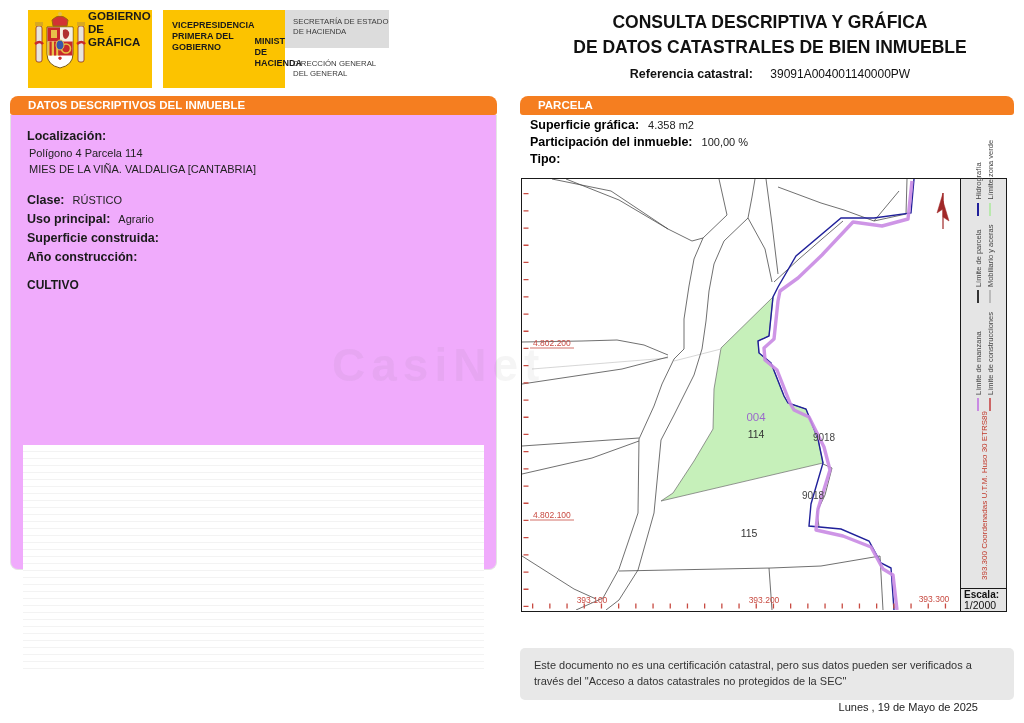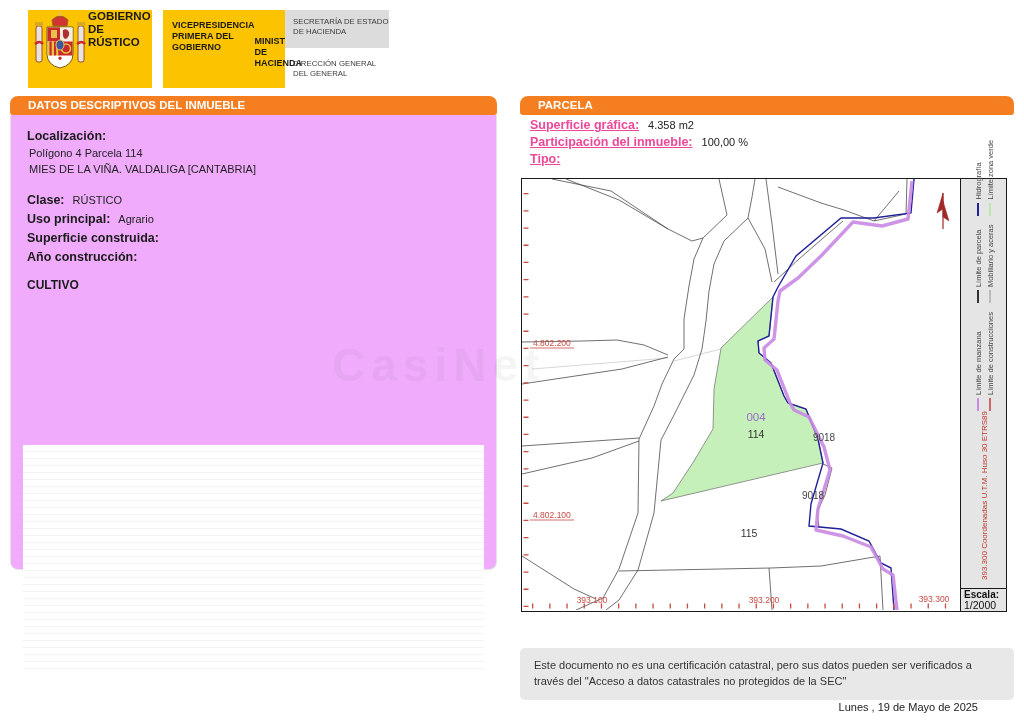--- a/index.html
+++ b/index.html
@@ -45,21 +45,21 @@
   .c-sub { width:62px; text-align:center !important; }
   .c-int { width:112px; text-align:center !important; }
   .c-sup { width:74px; text-align:right !important; }
   .empty-rows { position:absolute; left:12px; right:12px; top:328px; height:234px;
                 background:repeating-linear-gradient(to bottom,#ffffff 0 6px,#f3f3f3 6px 7px);
                 border-radius:0 0 6px 6px; }
 
   
   .rp-fields { position:absolute; left:530px; top:118px; width:480px; }
   .rp-row { display:flex; align-items:baseline; margin-bottom:3px; }
-  .rp-row .k { font-size:12.5px; font-weight:bold; color:#ec4899;text-decoration:underline; }
+  .rp-row .k { font-size:12.5px; font-weight:bold; color:#000000; }
   .rp-row .v { font-size:11px; color:#222; margin-left:9px; }
 
   
   .map-box { position:absolute; left:521px; top:178px; width:486px; height:434px;
              border:1.5px solid #1a1a1a; background:#fff; }
   .map-svg { position:absolute; left:0; top:0; }
   .map-sidebar { position:absolute; right:0; top:0; width:46px; height:100%;
                  border-left:1.5px solid #1a1a1a; background:#e5e5e5; }
   .legend-rot { position:absolute; left:2px; top:405px; width:400px; height:42px;
                 transform:rotate(-90deg); transform-origin:0 0;
@@ -113,21 +113,21 @@
           <rect x="26" y="31.5" width="12.5" height="14" fill="#c92a2a"></rect>
           <circle cx="32" cy="38.5" r="4.5" fill="none" stroke="#e8c24a" stroke-width="1.6"></circle>
           <path d="M24 48 q2 4 4 0 q-2 -3 -4 0" fill="#c92a2a"></path>
           <ellipse cx="26" cy="35" rx="4" ry="5" fill="#3a57a8" stroke="#e8c24a" stroke-width="1"></ellipse>
 
           <path d="M1 34 Q6 30 9 34 M43 34 Q48 30 51 34" stroke="#c92a2a" stroke-width="2.5" fill="none"></path>
         </svg>
       </span>
       <div class="gob-text">
         <div>GOBIERNO</div>
-        <div>DE RÚSTICO</div>
+        <div>DE GRÁFICA</div>
       </div>
     </div>
     <div class="logo-sep"></div>
     <div class="logo-yellow minis-box">
       <div class="l1">
         <div>VICEPRESIDENCIA</div>
         <div>PRIMERA DEL GOBIERNO</div>
       </div>
       <div class="l2">
         <div>MINISTERIO</div>
@@ -139,20 +139,28 @@
         <div>SECRETARÍA DE ESTADO</div>
         <div>DE HACIENDA</div>
       </div>
       <div class="org-white">
         <div>DIRECCIÓN GENERAL</div>
         <div>DEL GENERAL</div>
       </div>
     </div>
   </div>
 
+  <div class="title-block">
+    <div class="t1">CONSULTA DESCRIPTIVA Y GRÁFICA</div>
+    <div class="t1">DE DATOS CATASTRALES DE BIEN INMUEBLE</div>
+    <div class="ref-row">
+      <span class="lbl">Referencia catastral:</span>
+      <span class="val">39091A004001140000PW</span>
+    </div>
+  </div>
 
   <div class="sec-bar" style="left:10px; top:96px; width:487px;">DATOS DESCRIPTIVOS DEL INMUEBLE</div>
 
   <div class="left-panel">
     <div class="lp-inner">
       <div class="fld-label">Localización:</div>
       <div class="fld-line">Polígono 4 Parcela 114</div>
       <div class="fld-line">MIES DE LA VIÑA. VALDALIGA [CANTABRIA]</div>
 
       <div class="pair" style="margin-top:18px;">

